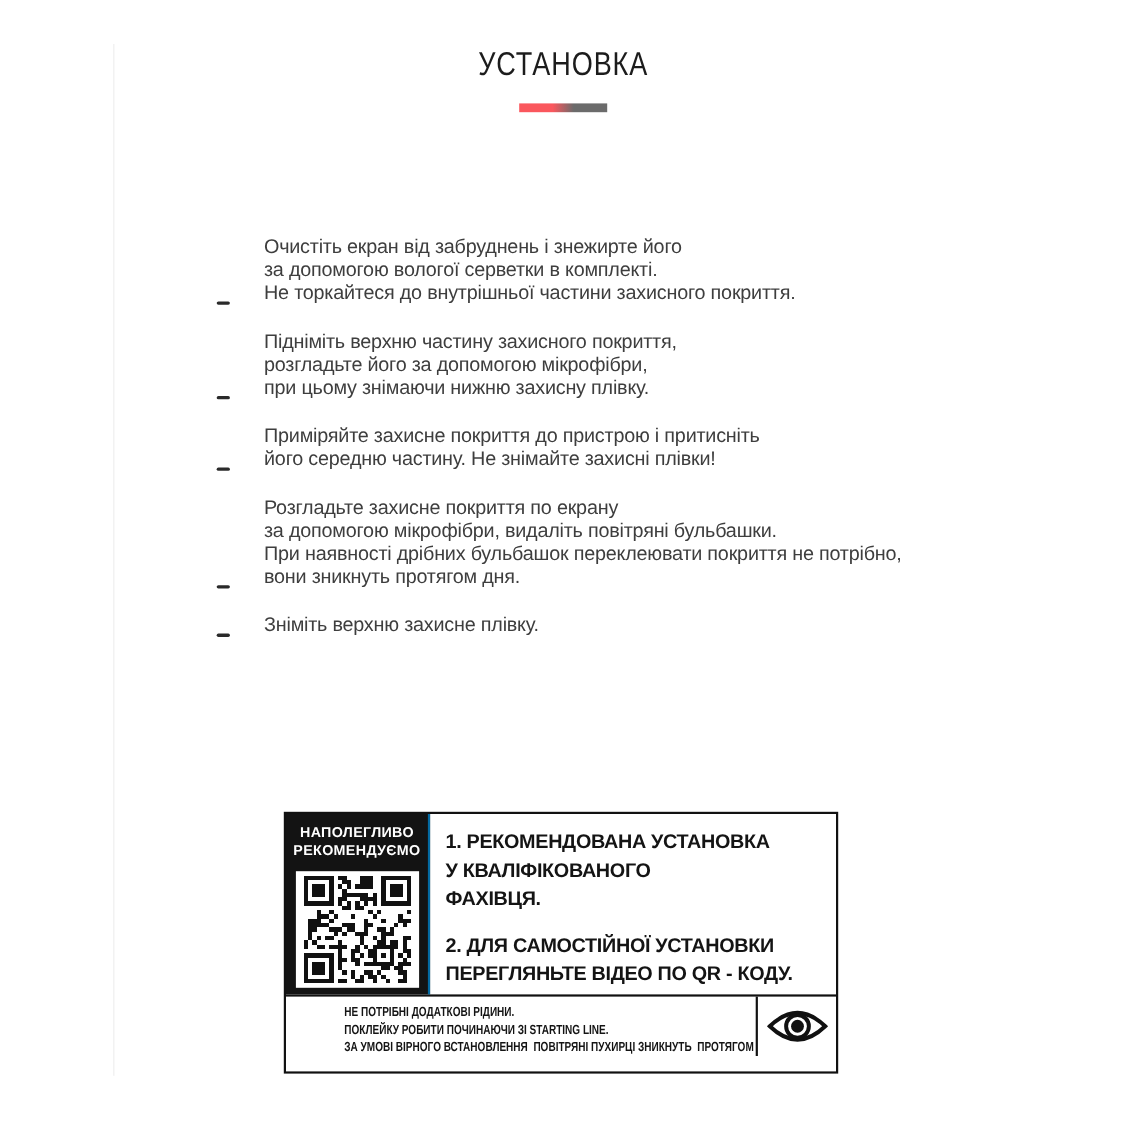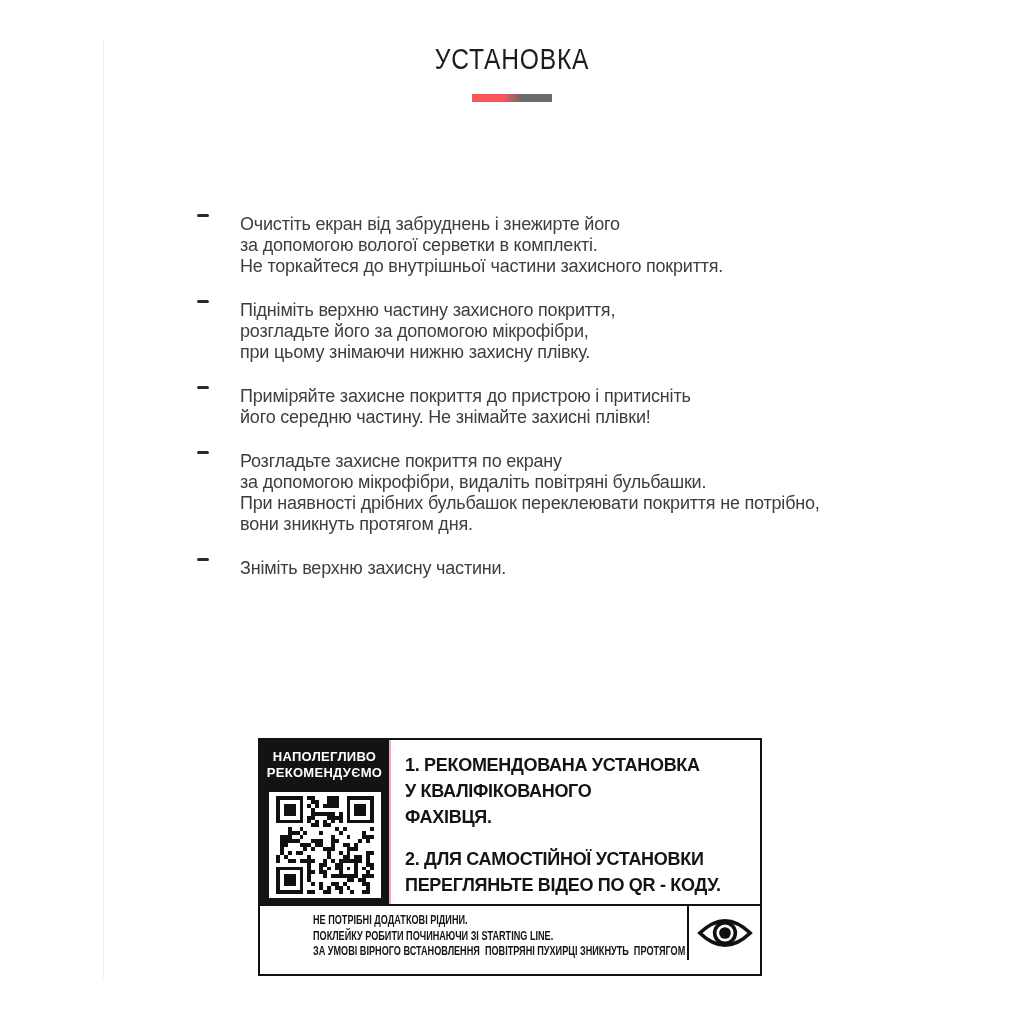--- a/index.html
+++ b/index.html
@@ -20,36 +20,36 @@
     white-space:pre;
   }
   .title-divider{
     position:absolute;top:94px;left:472px;width:80px;height:8px;
     background:#999;
   }
   
   .steps{
     position:absolute;left:197px;top:214px;width:800px;
   }
-  .step{display:flex;align-items:flex-start;margin-bottom:23px;}
+  .step{display:flex;align-items:flex-end;margin-bottom:23px;}
   .dash{
     width:12px;height:3px;background:#2a2a2a;border-radius:1.5px;flex:none;
   }
   .step-lines{
     margin-left:31px;font-size:18px;line-height:21px;color:#3e3e3e;
     letter-spacing:-0.2px;white-space:pre-line;
   }
   
   .rec-box{
     position:absolute;left:258px;top:738px;width:504px;height:238px;
     border:2px solid #111;box-sizing:border-box;background:#fff;
   }
   .rec-top{display:flex;height:164px;border-bottom:2px solid #111;}
   .rec-left{
-    width:129px;flex:none;border-right:2px solid #f9a8d4;background:#131313;
+    width:129px;flex:none;border-right:2px solid #0369a1;background:#131313;
     display:flex;flex-direction:column;align-items:center;
   }
   .badge-text{
     height:50px;flex:none;display:flex;flex-direction:column;justify-content:center;
     text-align:center;color:#ffffff;font-size:13px;font-weight:700;
     line-height:16px;letter-spacing:0.3px;white-space:pre-line;
   }
   .qr-panel{
     margin:2px auto 4px;width:112px;height:106px;background:#ffffff;
     display:flex;align-items:center;justify-content:center;flex:none;
@@ -102,21 +102,21 @@
   </div>
   <div class="step">
     <span class="dash"></span>
     <div class="step-lines">Розгладьте захисне покриття по екрану
 за допомогою мікрофібри, видаліть повітряні бульбашки.
 При наявності дрібних бульбашок переклеювати покриття не потрібно,
 вони зникнуть протягом дня.</div>
   </div>
   <div class="step">
     <span class="dash"></span>
-    <div class="step-lines">Зніміть верхню захисну частини.</div>
+    <div class="step-lines">Зніміть верхню захисне плівку.</div>
   </div>
 </div>
 
 <div class="rec-box">
   <div class="rec-top">
     <div class="rec-left">
       <div class="badge-text">НАПОЛЕГЛИВО
 РЕКОМЕНДУЄМО</div>
       <div class="qr-panel">
         <svg id="qr-svg" width="98" height="98" viewBox="0 0 25 25" shape-rendering="crispEdges" aria-hidden="true">

